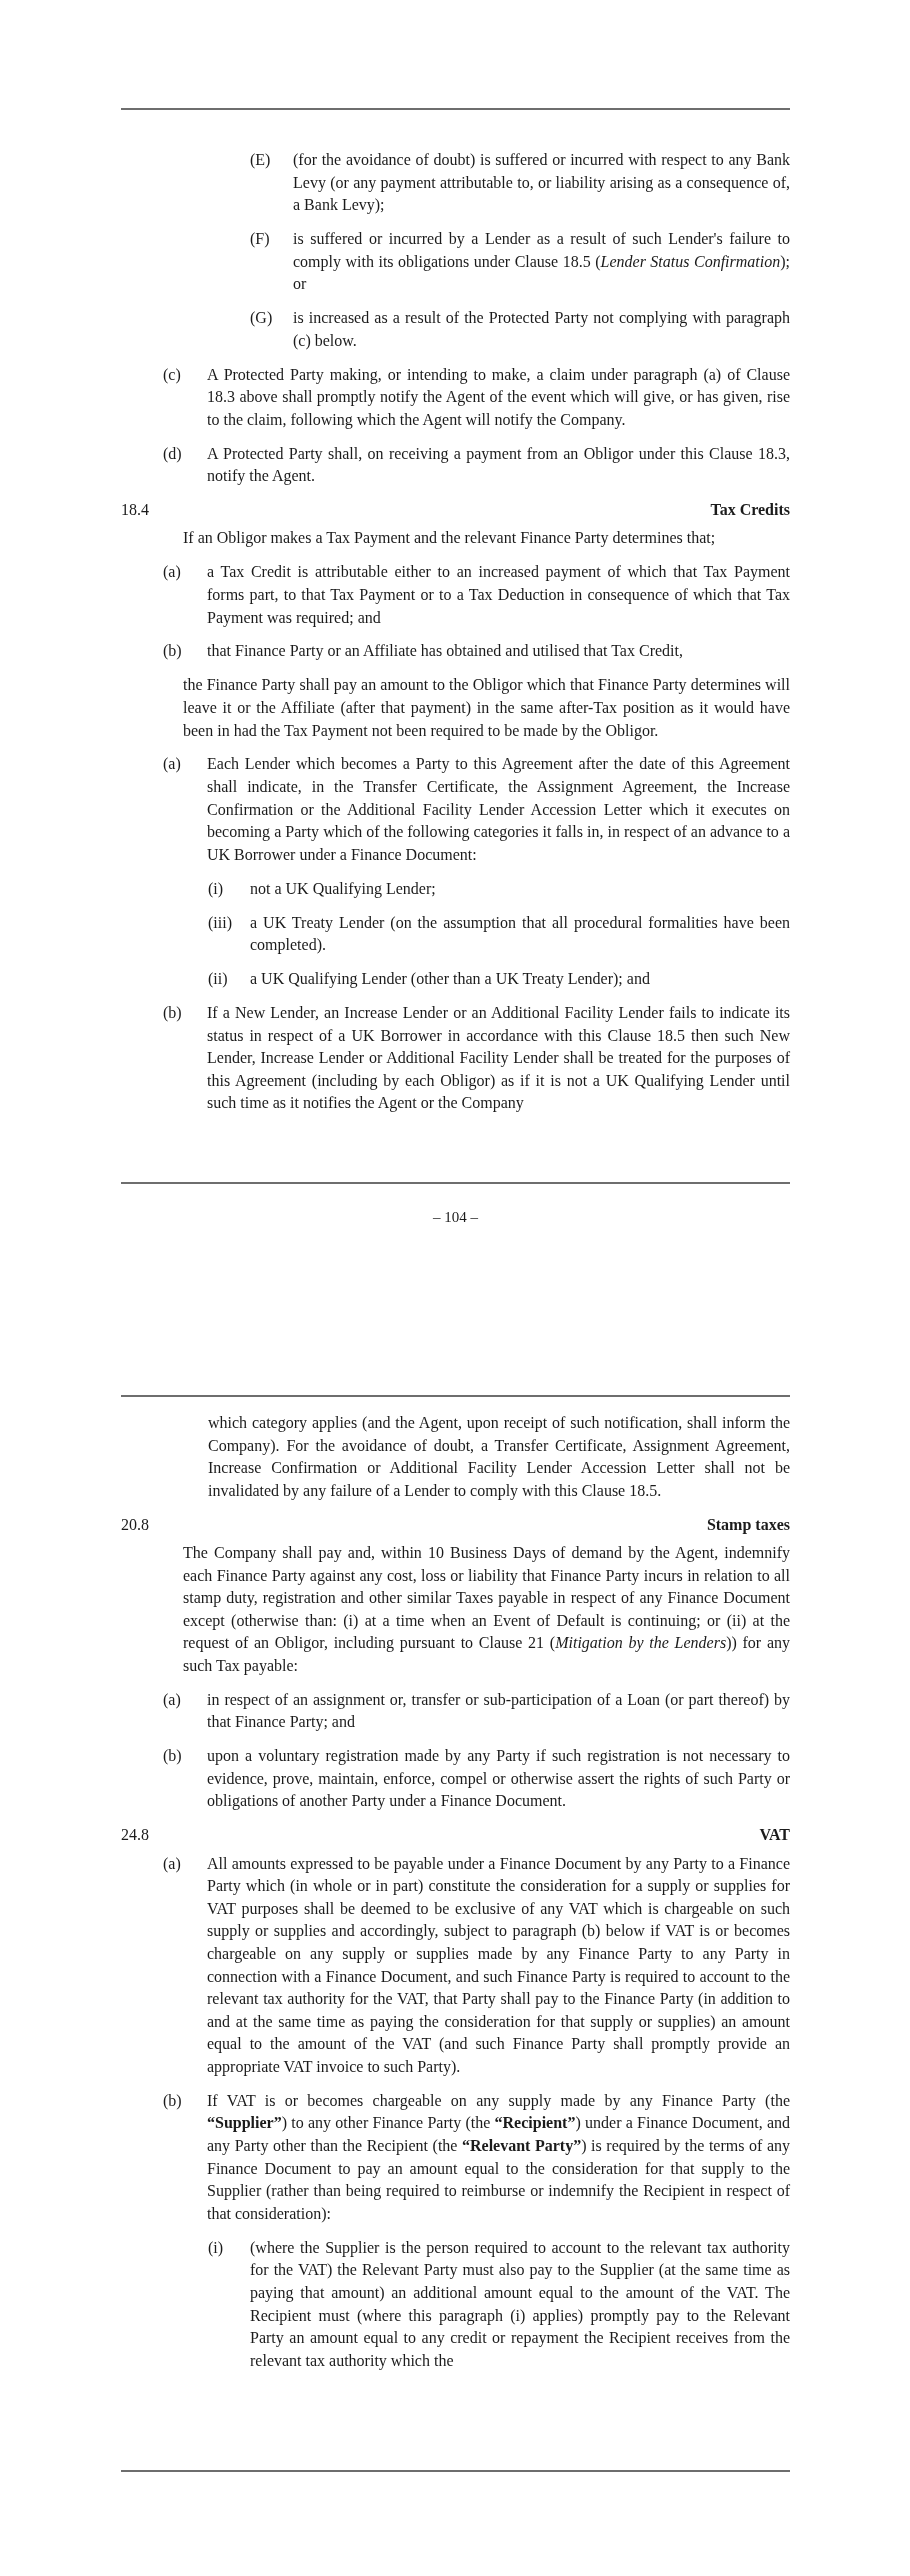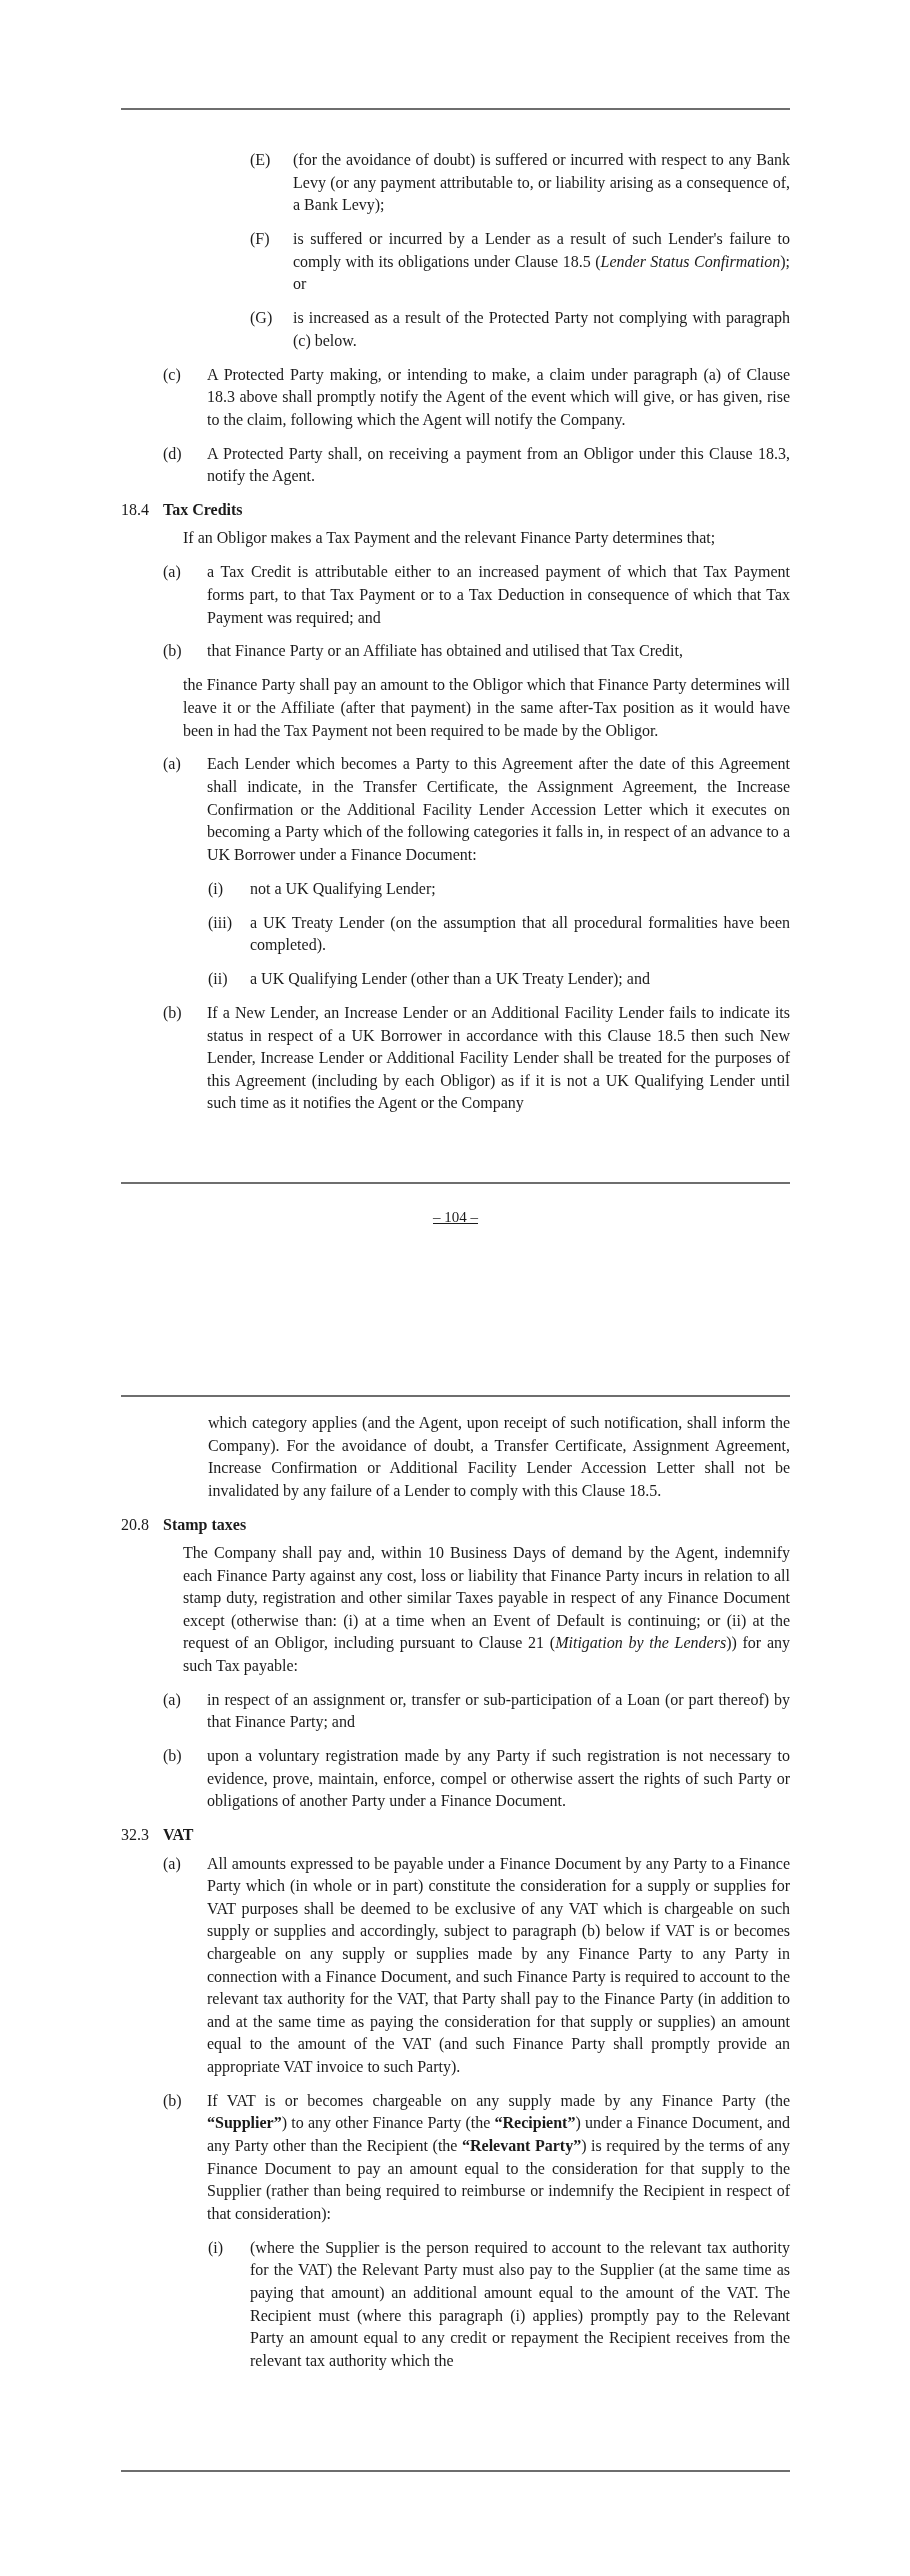--- a/index.html
+++ b/index.html
@@ -26,23 +26,22 @@
     left: 121px;
     width: 669px;
   }
   .pageno {
     position: absolute;
     left: 0;
     width: 911px;
     text-align: center;
     font-size: 15px;
     line-height: 22.6px;
-    text-decoration: underline;
   }
-  .heading { display: flex; margin: 11.3px 0 5.7px 0; }
+  .heading { display: flex; margin: 11.3px 0 5.7px 0; justify-content: space-between; }
   .heading .num { flex: 0 0 42px; font-weight: 400; }
   .heading .title { font-weight: 700; }
   .para { text-align: justify; margin: 0 0 11.3px 0; }
   .ind-1 { margin-left: 62px; }
   .ind-2 { margin-left: 87px; }
   .item { display: flex; margin: 0 0 11.3px 0; }
   .item .marker { flex: 0 0 auto; }
   .item .body { flex: 1 1 auto; text-align: justify; }
   .lvl-a { margin-left: 42px; }
   .lvl-a .marker { width: 44px; }
@@ -127,21 +126,21 @@
       <div class="para ind-1"><span>The Company shall pay and, within 10 Business Days of demand by the Agent, indemnify each Finance Party against any cost, loss or liability that Finance Party incurs in relation to all stamp duty, registration and other similar Taxes payable in respect of any Finance Document except (otherwise than: (i) at a time when an Event of Default is continuing; or (ii) at the request of an Obligor, including pursuant to Clause 21 (</span><span class="seg-i">Mitigation by the Lenders</span><span>)) for any such Tax payable:</span></div>
       <div class="item lvl-a">
         <span class="marker">(a)</span>
         <div class="body"><span>in respect of an assignment or, transfer or sub-participation of a Loan (or part thereof) by that Finance Party; and</span></div>
       </div>
       <div class="item lvl-a">
         <span class="marker">(b)</span>
         <div class="body"><span>upon a voluntary registration made by any Party if such registration is not necessary to evidence, prove, maintain, enforce, compel or otherwise assert the rights of such Party or obligations of another Party under a Finance Document.</span></div>
       </div>
       <div class="heading">
-        <span class="num">32.3</span>
+        <span class="num">24.8</span>
         <span class="title">VAT</span>
       </div>
       <div class="item lvl-a">
         <span class="marker">(a)</span>
         <div class="body"><span>All amounts expressed to be payable under a Finance Document by any Party to a Finance Party which (in whole or in part) constitute the consideration for a supply or supplies for VAT purposes shall be deemed to be exclusive of any VAT which is chargeable on such supply or supplies and accordingly, subject to paragraph (b) below if VAT is or becomes chargeable on any supply or supplies made by any Finance Party to any Party in connection with a Finance Document, and such Finance Party is required to account to the relevant tax authority for the VAT, that Party shall pay to the Finance Party (in addition to and at the same time as paying the consideration for that supply or supplies) an amount equal to the amount of the VAT (and such Finance Party shall promptly provide an appropriate VAT invoice to such Party).</span></div>
       </div>
       <div class="item lvl-a">
         <span class="marker">(b)</span>
         <div class="body"><span>If VAT is or becomes chargeable on any supply made by any Finance Party (the </span><span class="seg-b ">“Supplier”</span><span>) to any other Finance Party (the </span><span class="seg-b ">“Recipient”</span><span>) under a Finance Document, and any Party other than the Recipient (the </span><span class="seg-b ">“Relevant Party”</span><span>) is required by the terms of any Finance Document to pay an amount equal to the consideration for that supply to the Supplier (rather than being required to reimburse or indemnify the Recipient in respect of that consideration):</span></div>
       </div>

